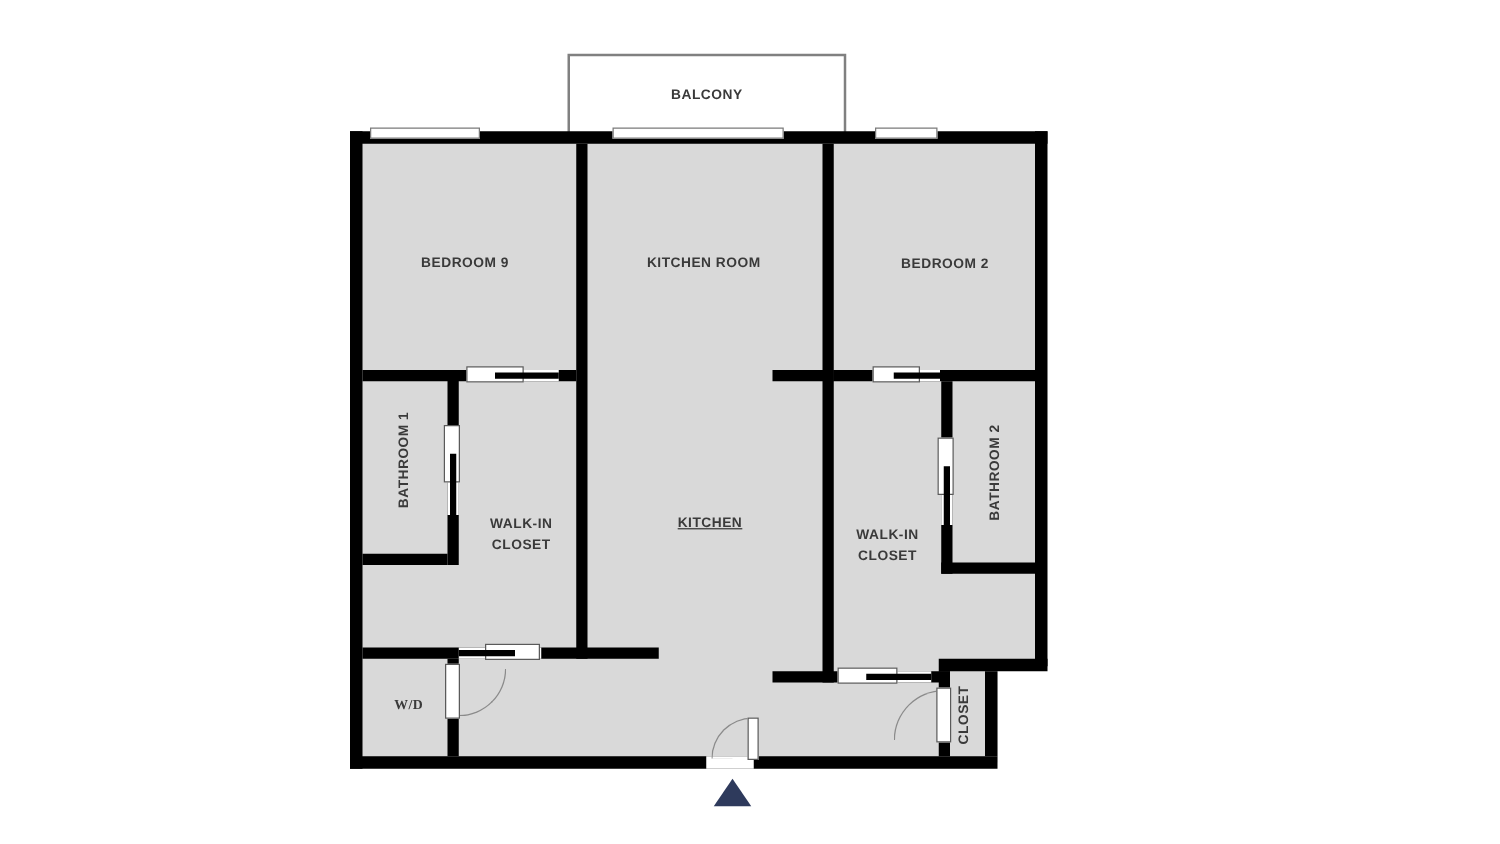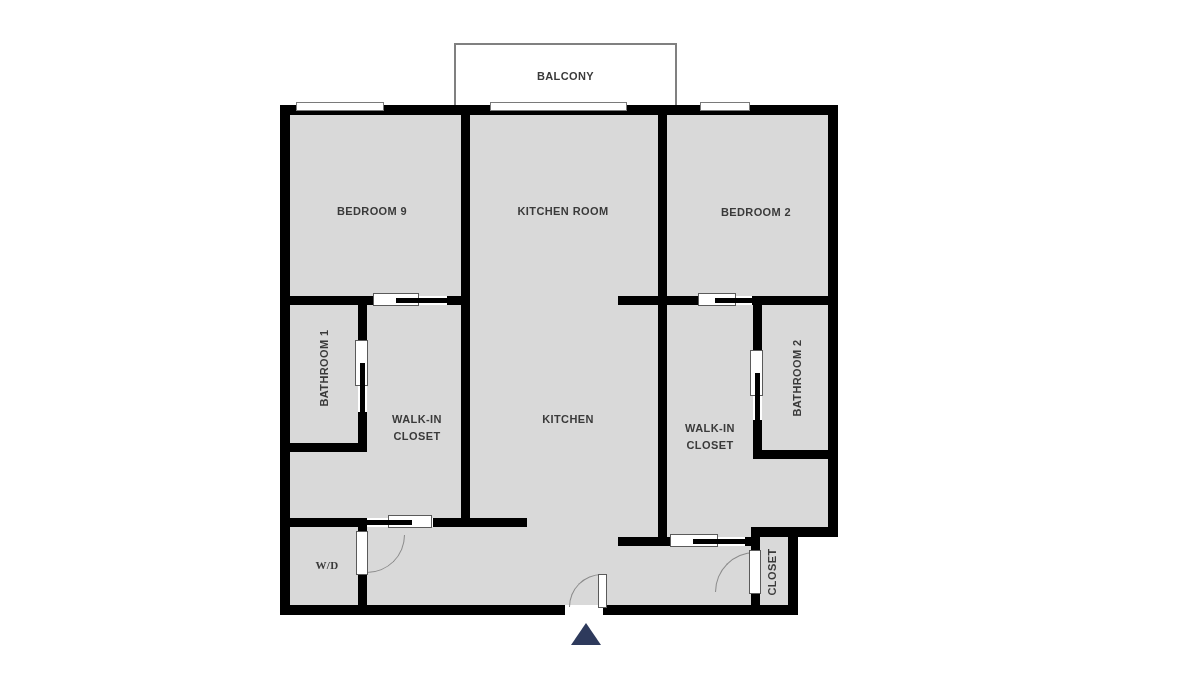--- a/index.html
+++ b/index.html
@@ -102,21 +102,21 @@
     <div class="entry-arrow" style="left:571px;top:623px;"></div>
 
     <div class="label" style="left:372px;top:211px;">BEDROOM 9</div>
     <div class="label" style="left:563px;top:211px;">KITCHEN ROOM</div>
     <div class="label" style="left:756px;top:212px;">BEDROOM 2</div>
     <div class="label rot" style="left:324px;top:368px;">BATHROOM 1</div>
     <div class="label" style="left:417px;top:428px;">
       <div>WALK-IN</div>
       <div>CLOSET</div>
     </div>
-    <div class="label" style="left:568px;top:419px;">KITCHEN</div>
+    <div class="label" style="left:568px;top:419px;text-decoration:underline;">KITCHEN</div>
     <div class="label" style="left:710px;top:437px;">
       <div>WALK-IN</div>
       <div>CLOSET</div>
     </div>
     <div class="label rot" style="left:797px;top:378px;">BATHROOM 2</div>
     <div class="label" style="left:327px;top:565px;font-family:Liberation Serif, serif;">W/D</div>
     <div class="label rot" style="left:772px;top:572px;">CLOSET</div>
 
   </div>
 </div>

